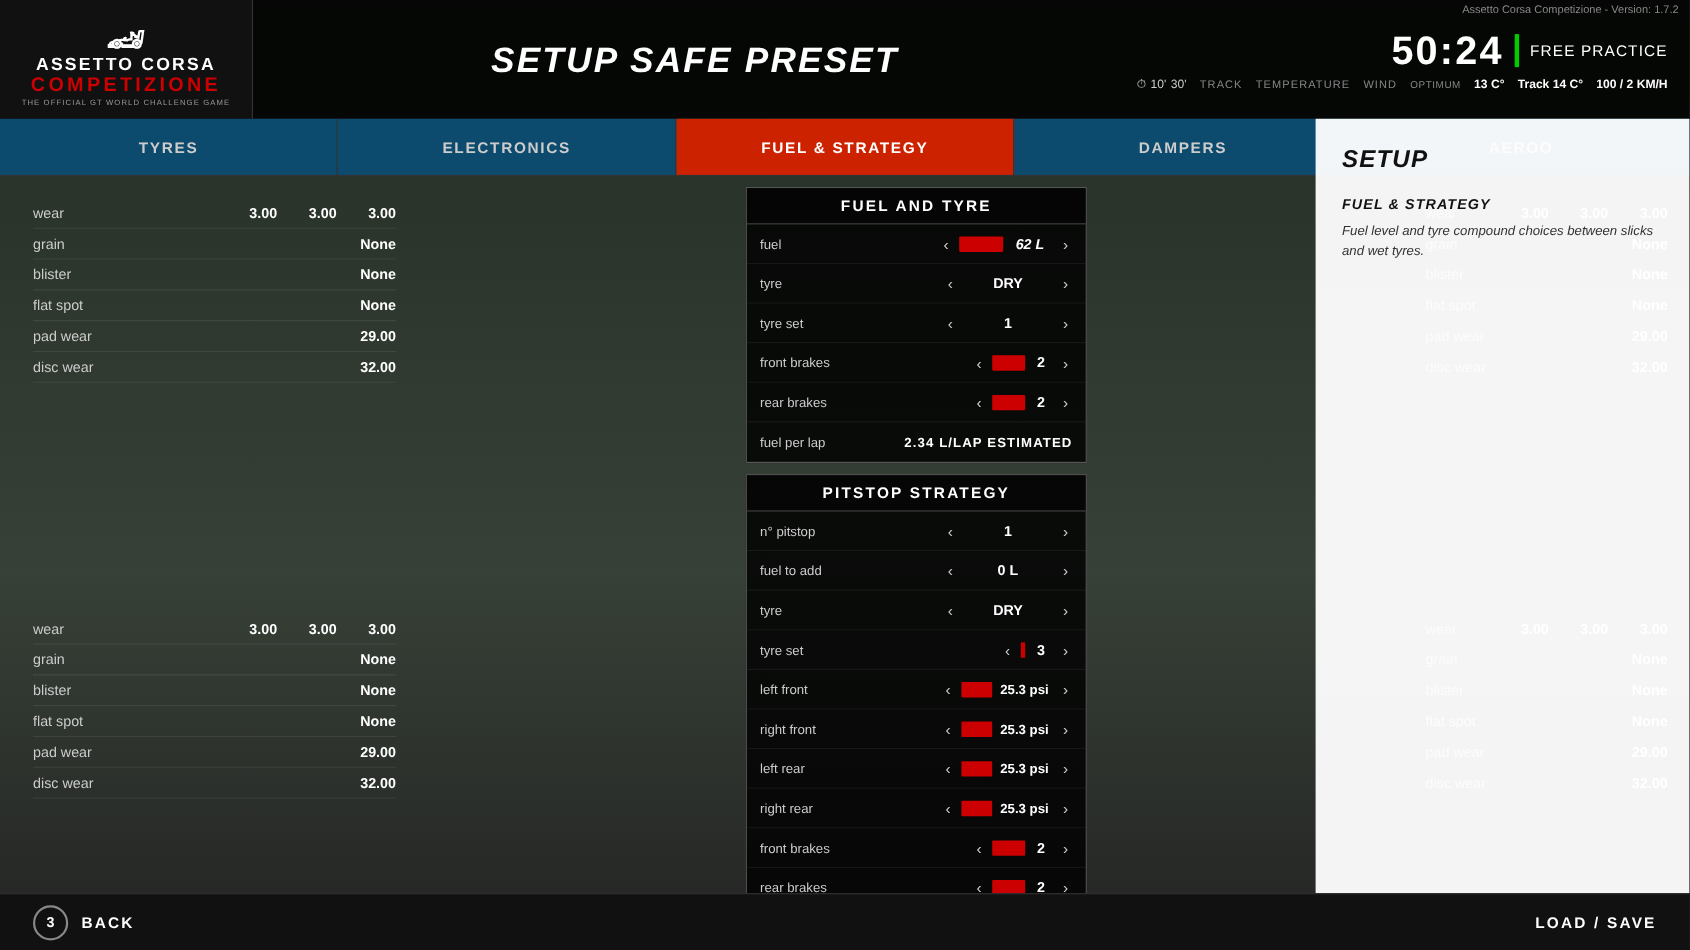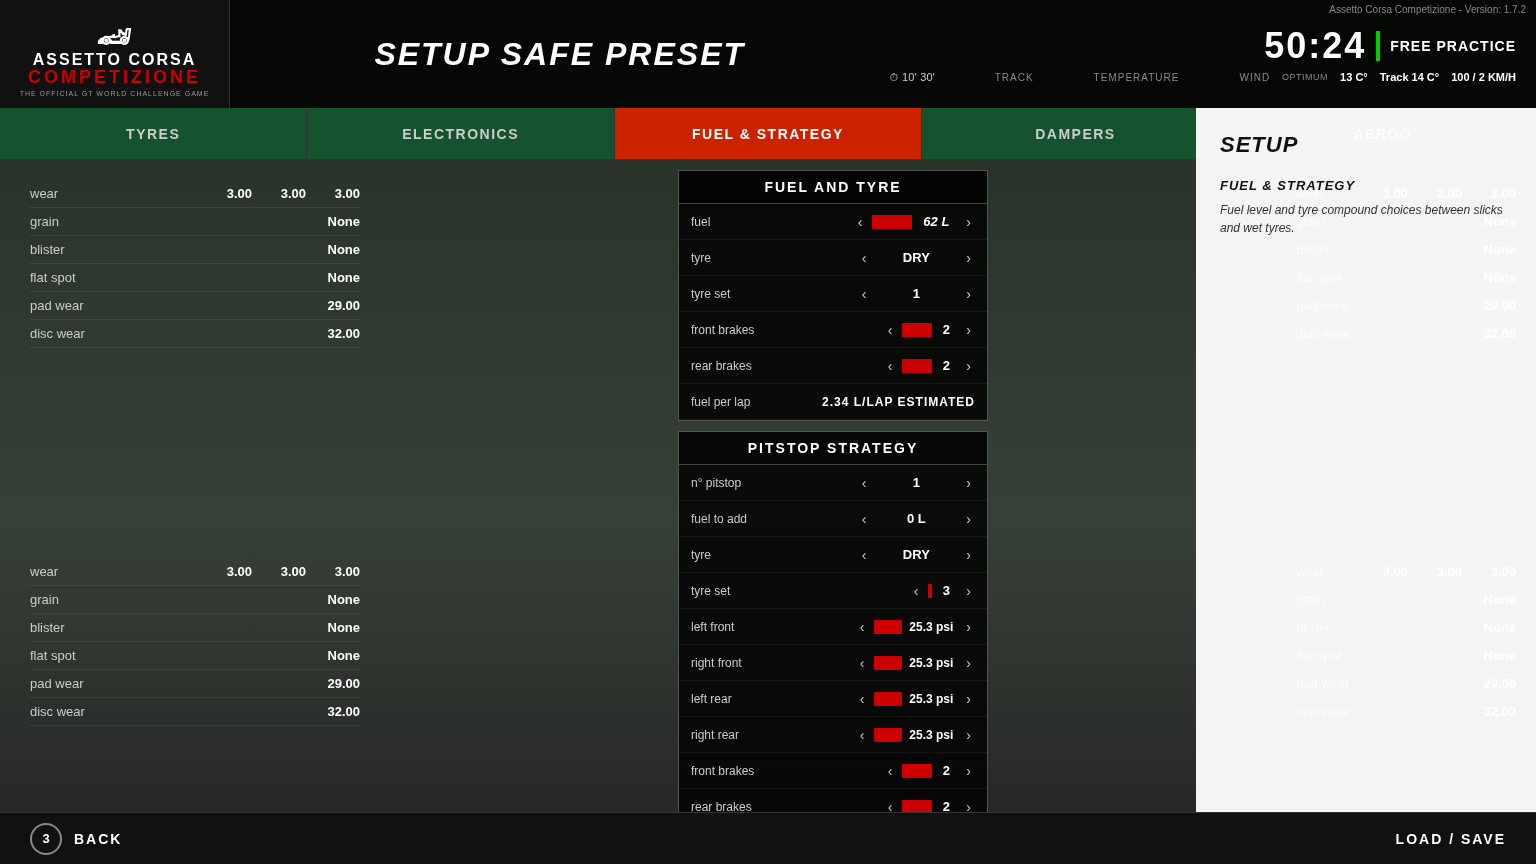--- a/index.html
+++ b/index.html
@@ -82,21 +82,21 @@
 
     .timer {
       font-size: 36px;
       font-weight: 900;
       color: #fff;
       letter-spacing: 2px;
     }
 
     .session-type {
       font-size: 14px;
-      font-weight: 700;
+      font-weight: 400;
       color: #fff;
       letter-spacing: 1px;
     }
 
     .timer-green-bar {
       width: 4px;
       height: 30px;
       background: #00cc00;
     }
 
@@ -111,21 +111,20 @@
     .info-segment {
       display: flex;
       align-items: center;
       gap: 4px;
     }
 
     .info-label {
       color: #888;
       font-size: 10px;
       letter-spacing: 1px;
-      margin-left: 48px;
     }
 
     .info-value {
       color: #fff;
       font-size: 11px;
       font-weight: 700;
     }
 
     .version-text {
       position: absolute;
@@ -137,21 +136,21 @@
       text-align: right;
     }
 
     
     .nav-tabs {
       position: absolute;
       top: 108px;
       left: 0;
       right: 0;
       height: 52px;
-      background: #14532d;
+      background: #0c4a6e;
       display: flex;
       align-items: stretch;
       z-index: 10;
       border-bottom: 1px solid #333;
     }
 
     .nav-tab {
       flex: 1;
       display: flex;
       align-items: center;

